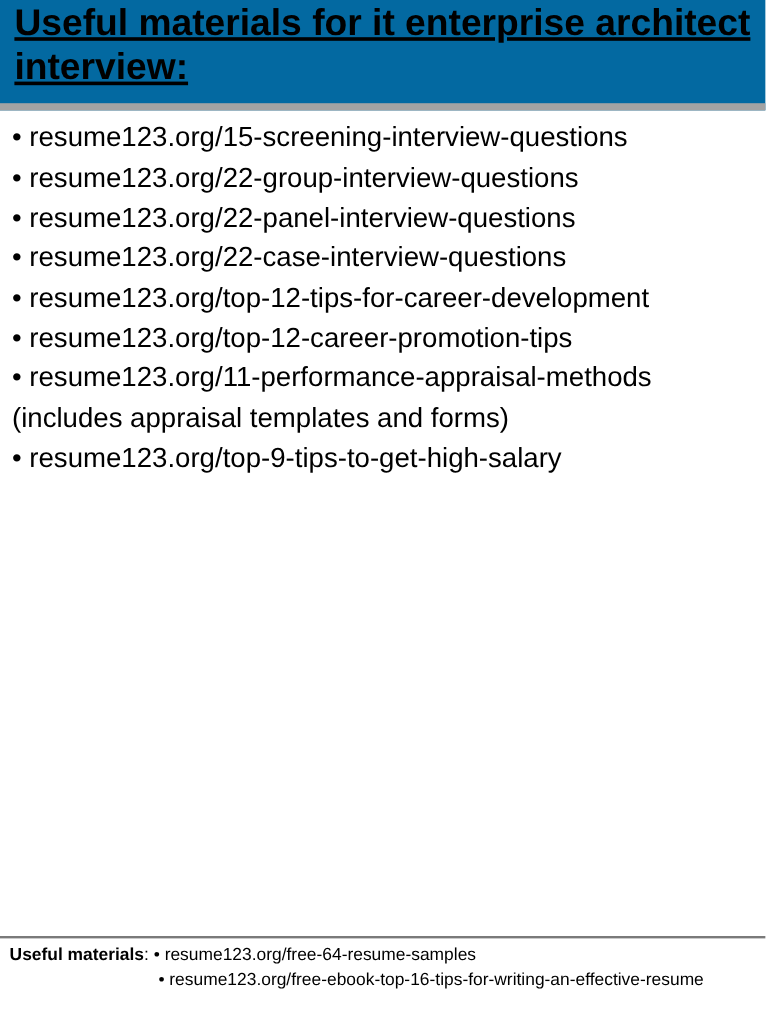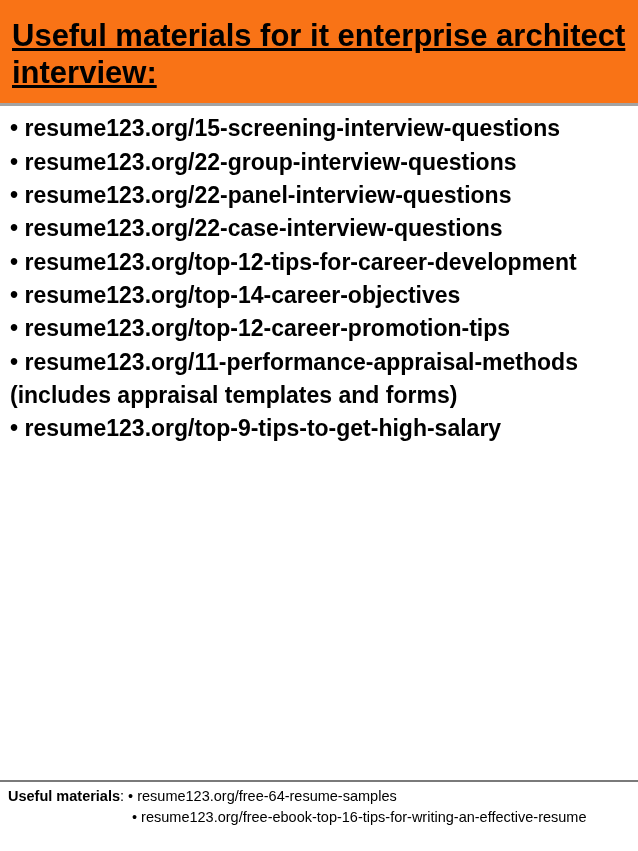--- a/index.html
+++ b/index.html
@@ -8,34 +8,33 @@
       box-sizing: border-box;
     }
     body {
       width: 638px;
       height: 851px;
       background: #ffffff;
       font-family: Arial, Helvetica, sans-serif;
       position: relative;
     }
     .header-band {
-      background: #f97316;
-      padding: 17px 12px 12px 12px;
-      border-bottom: 3px solid #a3a3a3;
+      background: #0369a1;
+      padding: 0 12px 12px 12px;
+      border-bottom: 6px solid #a3a3a3;
     }
     .header-title {
       font-size: 31px;
       font-weight: bold;
       color: #000;
       line-height: 1.2;
       text-decoration: underline;
     }
     .content {
       padding: 6px 10px 0 10px;
-      font-weight: bold;
     }
     .item {
       font-size: 23px;
       color: #000;
       line-height: 1.45;
       word-wrap: break-word;
     }
     .footer {
       position: absolute;
       bottom: 24px;
@@ -60,21 +59,20 @@
 <div class="header-band">
   <div class="header-title">Useful materials for it enterprise architect interview:</div>
 </div>
 
 <div class="content">
   <div class="item">• resume123.org/15-screening-interview-questions</div>
   <div class="item">• resume123.org/22-group-interview-questions</div>
   <div class="item">• resume123.org/22-panel-interview-questions</div>
   <div class="item">• resume123.org/22-case-interview-questions</div>
   <div class="item">• resume123.org/top-12-tips-for-career-development</div>
-  <div class="item">• resume123.org/top-14-career-objectives</div>
   <div class="item">• resume123.org/top-12-career-promotion-tips</div>
   <div class="item">• resume123.org/11-performance-appraisal-methods (includes appraisal templates and forms)</div>
   <div class="item">• resume123.org/top-9-tips-to-get-high-salary</div>
 </div>
 
 <div class="footer">
   <div>
     <span class="footer-label">Useful materials</span><span>: • resume123.org/free-64-resume-samples</span>
   </div>
   <div class="footer-line2">• resume123.org/free-ebook-top-16-tips-for-writing-an-effective-resume</div>

